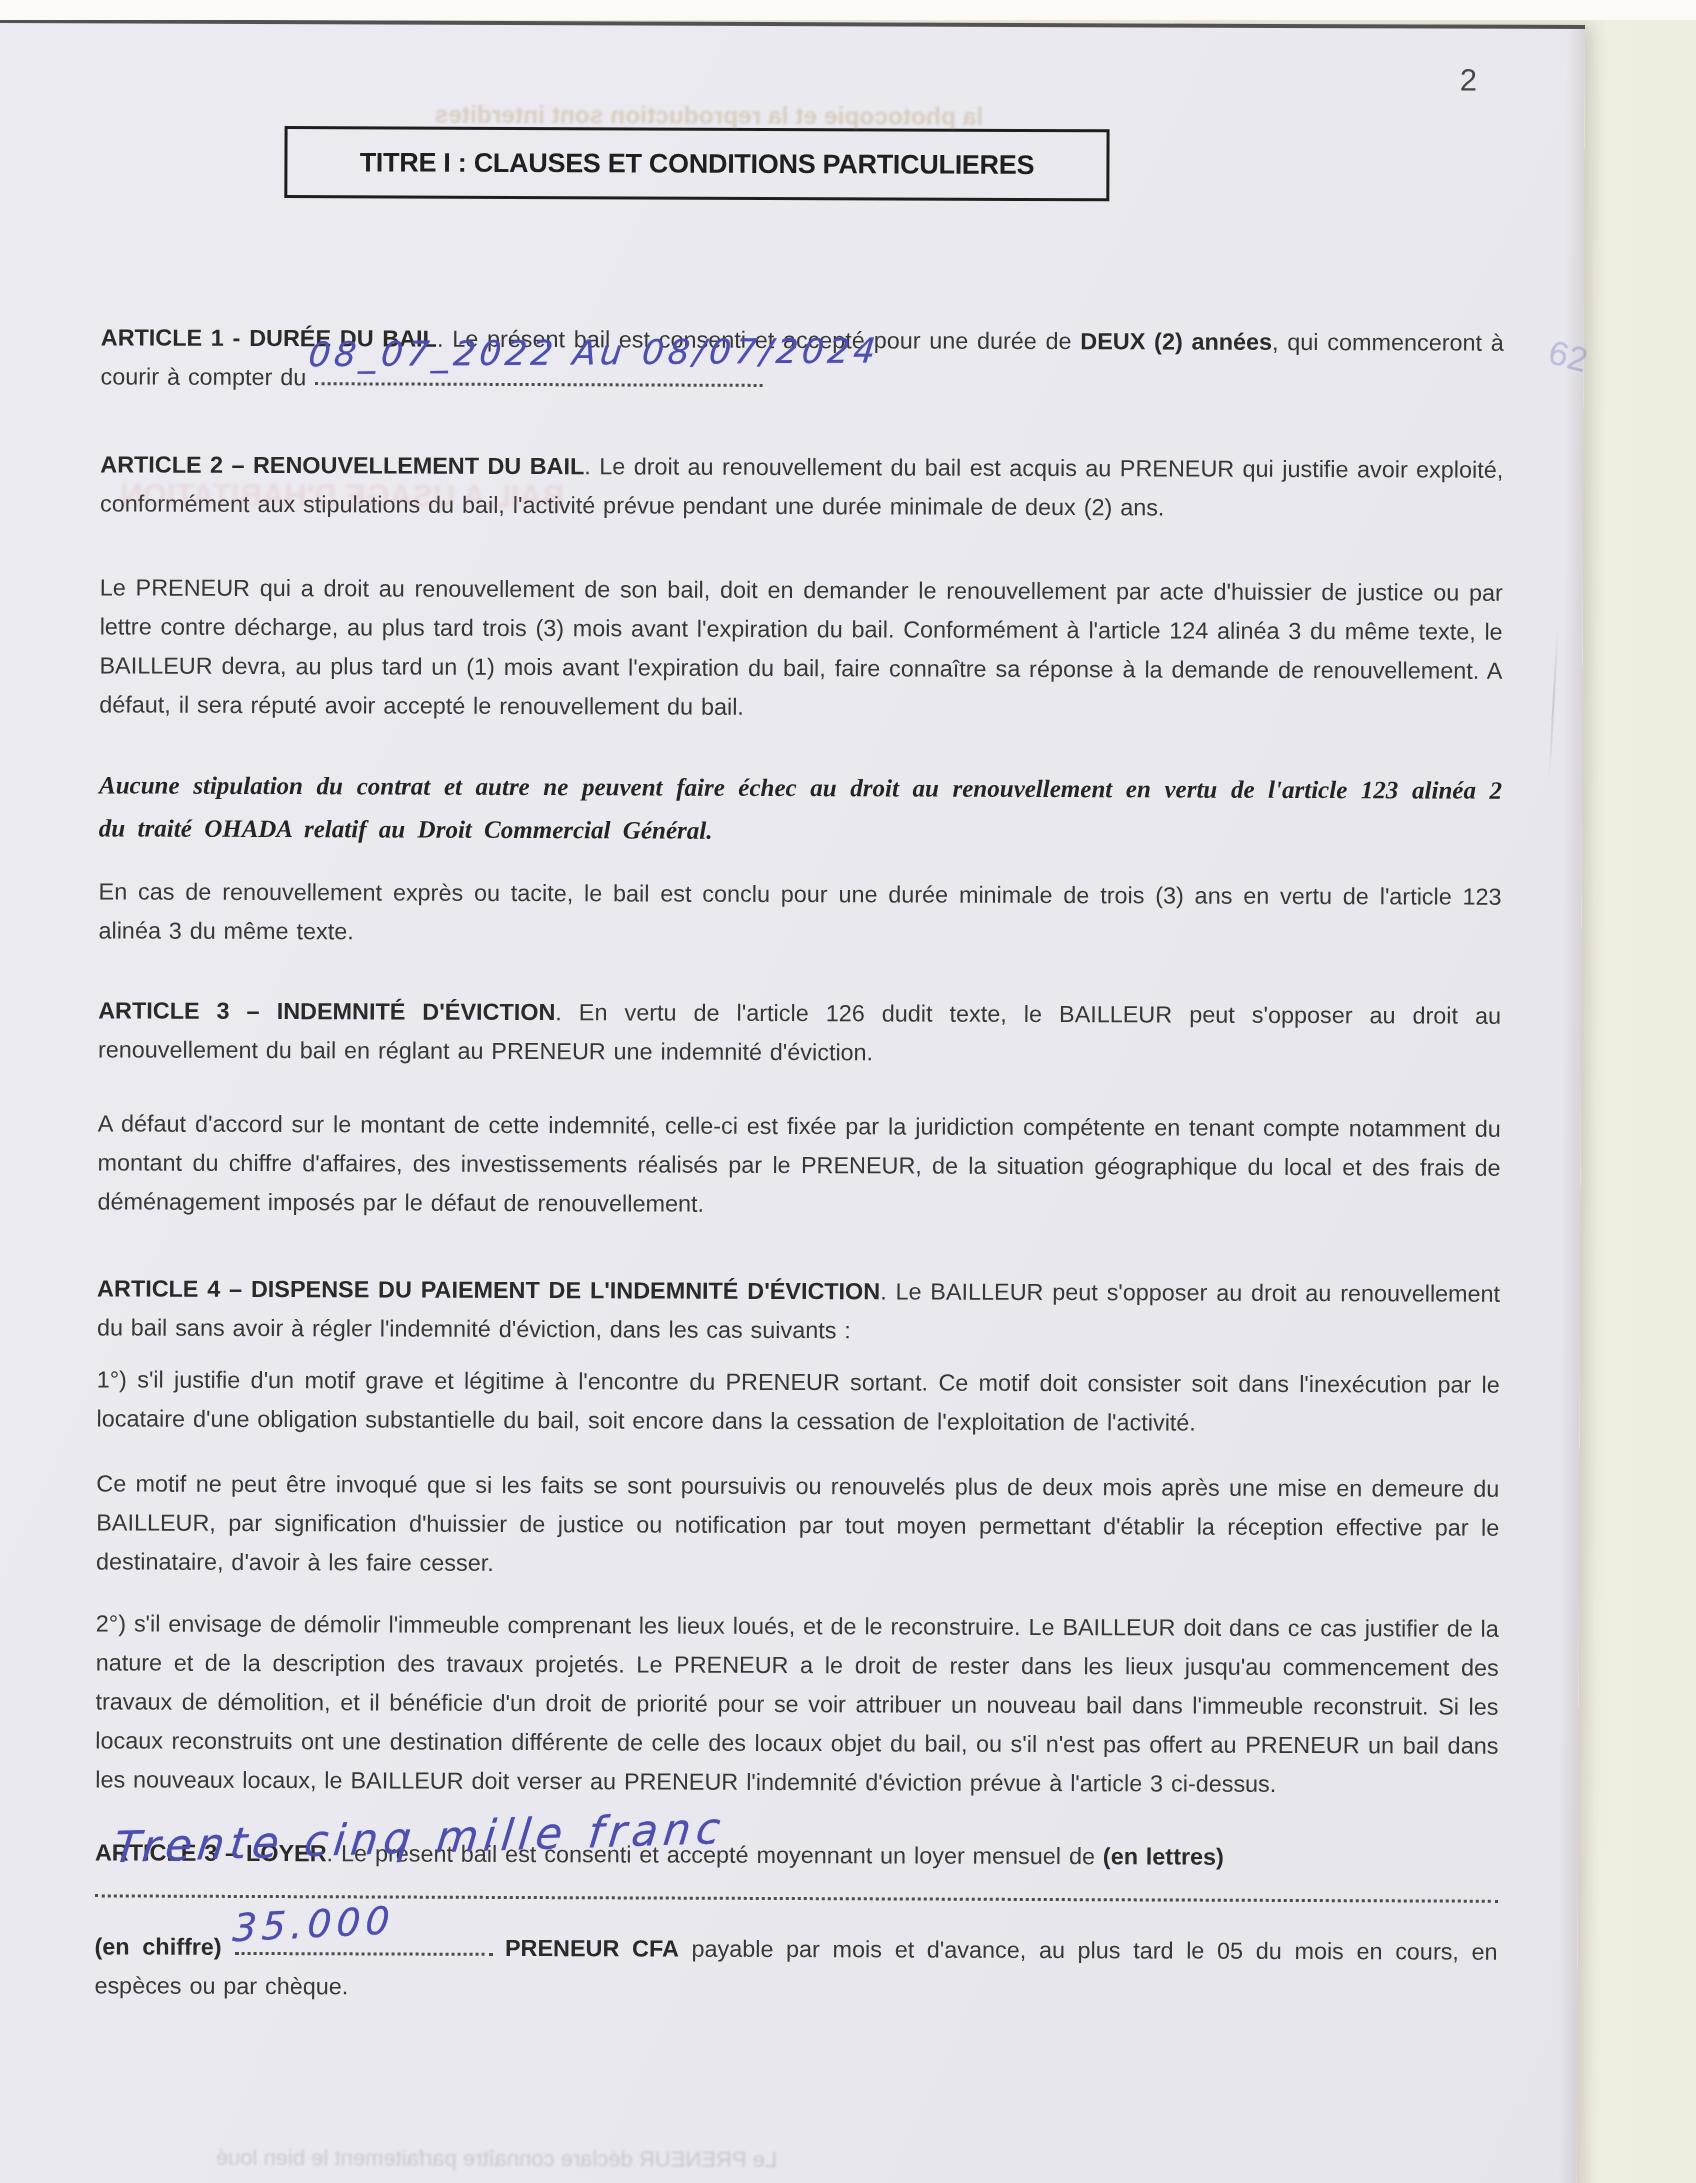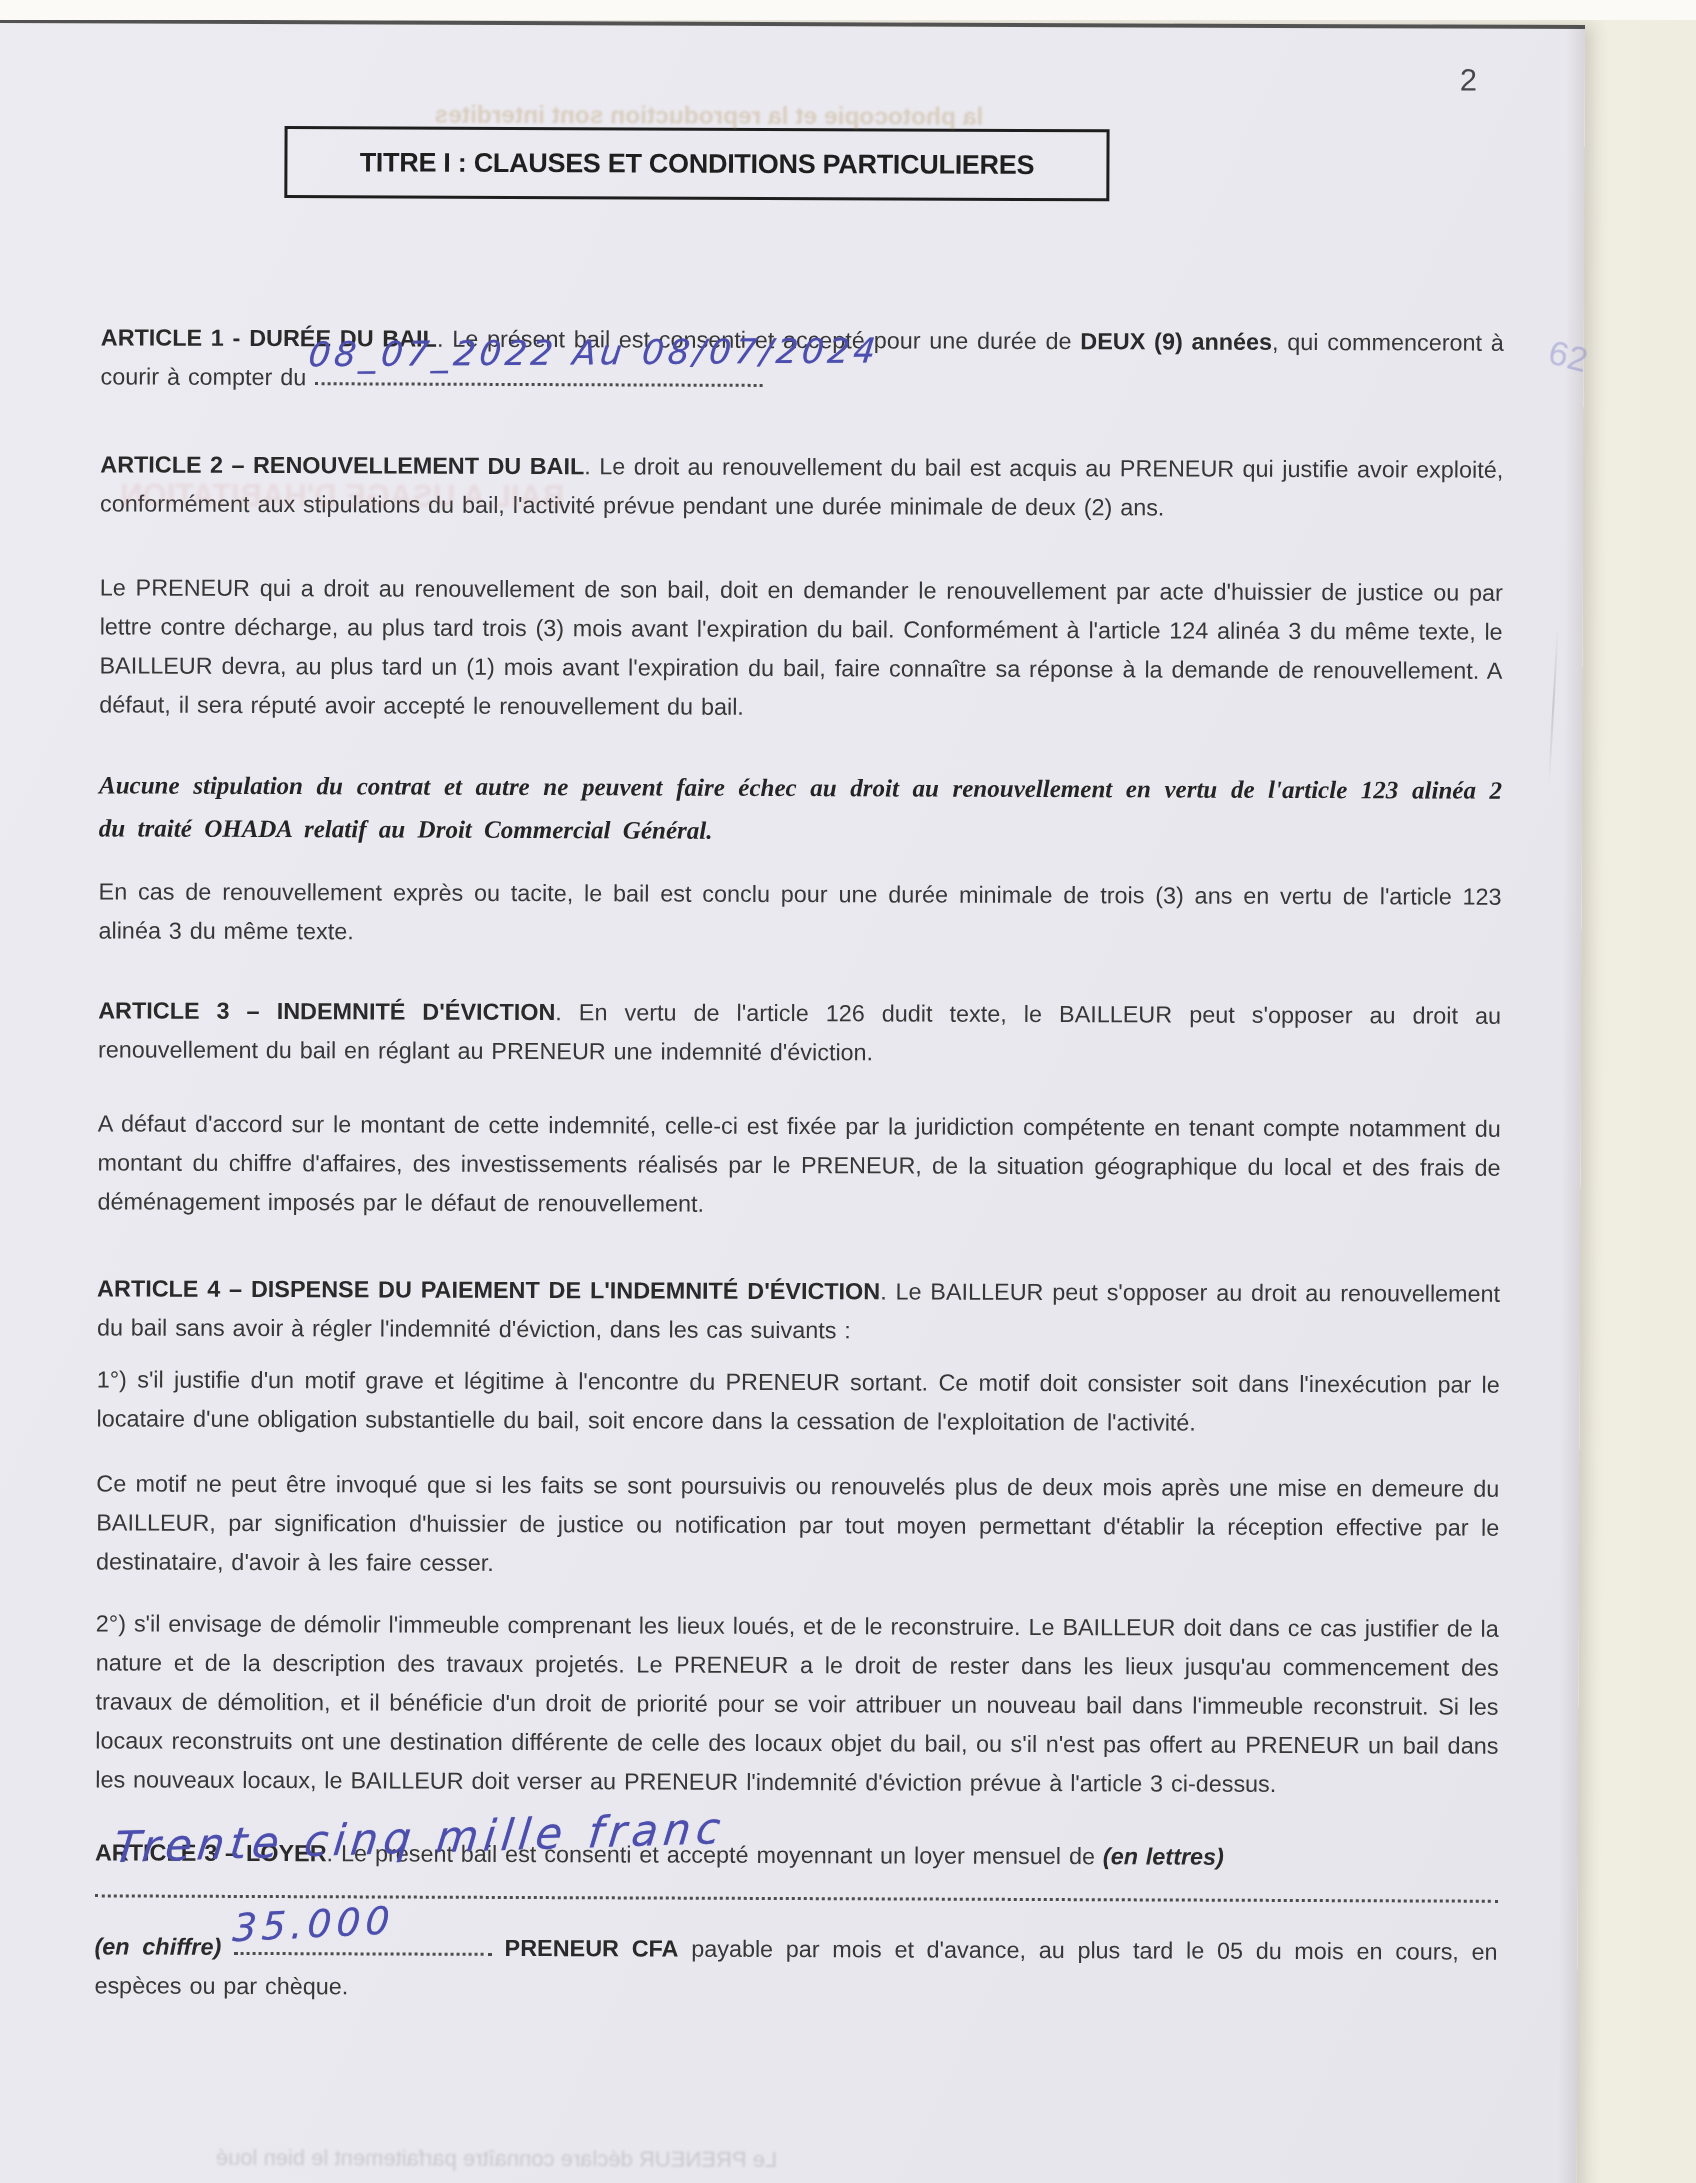--- a/index.html
+++ b/index.html
@@ -41,21 +41,21 @@
   .title-text{
     font-weight:bold;font-size:27px;letter-spacing:-0.3px;color:#1f1f1f;white-space:nowrap;
   }
   .content{
     margin:121px 0 0 102px;width:1403px;
     font-size:23.4px;line-height:39px;color:#373737;
     text-align:justify;word-spacing:1.4px;
   }
   .para{margin:0 0 35px;}
   .b{font-weight:bold;color:#2a2a2a;}
-  .i{font-style:italic;}
+  .i{}
   .serif-para{
     font-family:"Liberation Serif",serif;font-weight:bold;font-style:italic;
     font-size:25px;line-height:43px;word-spacing:6.1px;color:#242424;
   }
   .dotline{line-height:8.2px;}
   .dots{
     display:inline-block;position:relative;
     border-bottom:3.1px dotted #4c4c4c;height:5.4px;
     vertical-align:baseline;
   }
@@ -83,21 +83,21 @@
 
 <div class="scan">
   <div class="paper">
     <div class="page-number">2</div>
 
     <div class="title-box">
       <span class="title-text">TITRE I : CLAUSES ET CONDITIONS PARTICULIERES</span>
     </div>
 
     <div class="content">
-        <p class="para" style="margin-bottom: 49px;"><span class="b">ARTICLE 1 - DURÉE DU BAIL</span><span>.  Le présent bail est consenti et accepté pour une durée de </span><span class="b">DEUX (9) années</span><span>, qui  commenceront à courir à compter du </span><span class="dots" style="width: 448px;"><span class="hw hw-dates">08_07_2022  Au 08/07/2024</span></span></p>
+        <p class="para" style="margin-bottom: 49px;"><span class="b">ARTICLE 1 - DURÉE DU BAIL</span><span>.  Le présent bail est consenti et accepté pour une durée de </span><span class="b">DEUX (2) années</span><span>, qui  commenceront à courir à compter du </span><span class="dots" style="width: 448px;"><span class="hw hw-dates">08_07_2022  Au 08/07/2024</span></span></p>
         <p class="para" style="margin-bottom: 45px;"><span class="b">ARTICLE 2 – RENOUVELLEMENT DU BAIL</span><span>. Le droit au  renouvellement du bail est acquis au PRENEUR qui justifie avoir exploité, conformément aux stipulations du bail, l'activité prévue pendant une durée minimale de deux (2) ans.</span></p>
         <p class="para" style="margin-bottom: 39px;"><span>Le PRENEUR qui a droit au renouvellement de son bail, doit en demander le renouvellement par acte d'huissier de justice ou par lettre contre décharge, au plus tard trois (3) mois avant l'expiration du bail. Conformément à l'article 124 alinéa 3 du même texte, le BAILLEUR devra, au plus tard un (1) mois avant l'expiration du bail, faire connaître sa réponse à la demande de renouvellement. A défaut, il sera réputé avoir accepté le renouvellement du bail.</span></p>
         <p class="para serif-para" style="margin-bottom: 23px;"><span>Aucune stipulation du contrat et autre ne peuvent faire échec au droit au renouvellement en vertu de l'article 123 alinéa 2 du traité OHADA relatif au Droit Commercial Général.</span></p>
         <p class="para" style="margin-bottom: 41px;"><span>En cas de renouvellement exprès ou tacite, le bail est conclu pour une durée minimale de trois (3) ans en vertu de l'article 123 alinéa 3 du même texte.</span></p>
         <p class="para" style="margin-bottom: 35px;"><span class="b">ARTICLE 3 – INDEMNITÉ D'ÉVICTION</span><span>. En vertu de l'article 126 dudit texte, le BAILLEUR peut s'opposer au droit au renouvellement du bail en réglant au PRENEUR une indemnité d'éviction.</span></p>
         <p class="para" style="margin-bottom: 48px;"><span>A défaut d'accord sur le montant de cette indemnité, celle-ci est fixée par la juridiction compétente en tenant compte notamment du montant du chiffre d'affaires, des investissements réalisés par le PRENEUR, de la situation géographique du local et des frais de déménagement imposés par le défaut de renouvellement.</span></p>
         <p class="para" style="margin-bottom: 12.2px;"><span class="b">ARTICLE 4 – DISPENSE DU PAIEMENT DE L'INDEMNITÉ  D'ÉVICTION</span><span>.  Le BAILLEUR peut s'opposer au droit au renouvellement du bail sans avoir à régler l'indemnité d'éviction, dans les cas suivants :</span></p>
         <p class="para" style="margin-bottom: 26px;"><span>1°) s'il justifie d'un motif grave et légitime à l'encontre du PRENEUR sortant. Ce motif doit consister soit dans l'inexécution par le locataire d'une obligation substantielle du bail, soit encore dans la cessation de l'exploitation de l'activité.</span></p>
         <p class="para" style="margin-bottom: 23px;"><span>Ce motif ne peut être invoqué que si les faits se sont poursuivis ou renouvelés plus de deux mois après une mise en demeure du BAILLEUR, par signification d'huissier de justice ou notification par tout moyen permettant d'établir la réception effective par le destinataire, d'avoir à les faire cesser.</span></p>
         <p class="para" style="margin-bottom: 34px;"><span>2°) s'il envisage de démolir l'immeuble comprenant les lieux loués, et de le reconstruire. Le BAILLEUR doit dans ce cas justifier de la nature et de la description des travaux projetés. Le  PRENEUR a le droit de rester dans les lieux jusqu'au commencement des travaux de démolition, et il bénéficie d'un droit de priorité pour se voir attribuer un nouveau bail dans l'immeuble reconstruit. Si les locaux reconstruits ont une destination différente de celle des locaux objet du bail, ou s'il n'est pas offert au PRENEUR un bail dans les nouveaux locaux, le BAILLEUR doit verser au PRENEUR l'indemnité d'éviction prévue à l'article 3 ci-dessus.</span></p>

